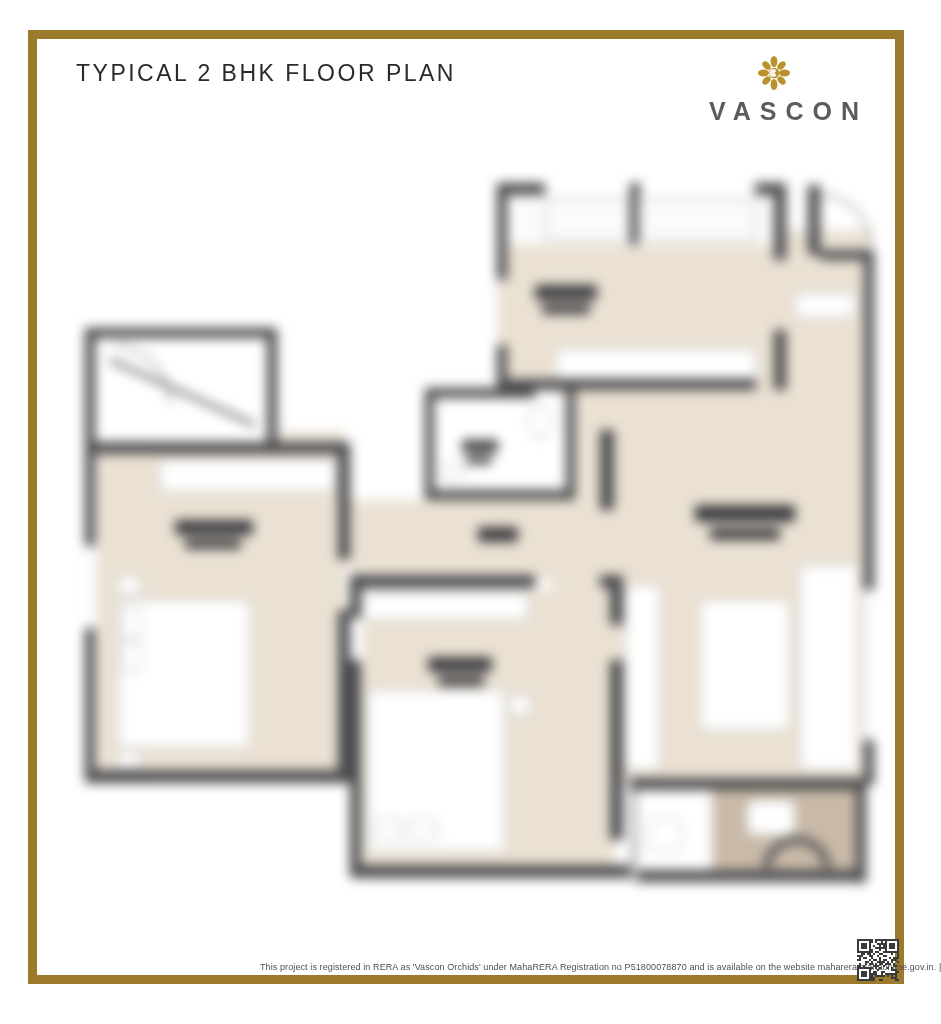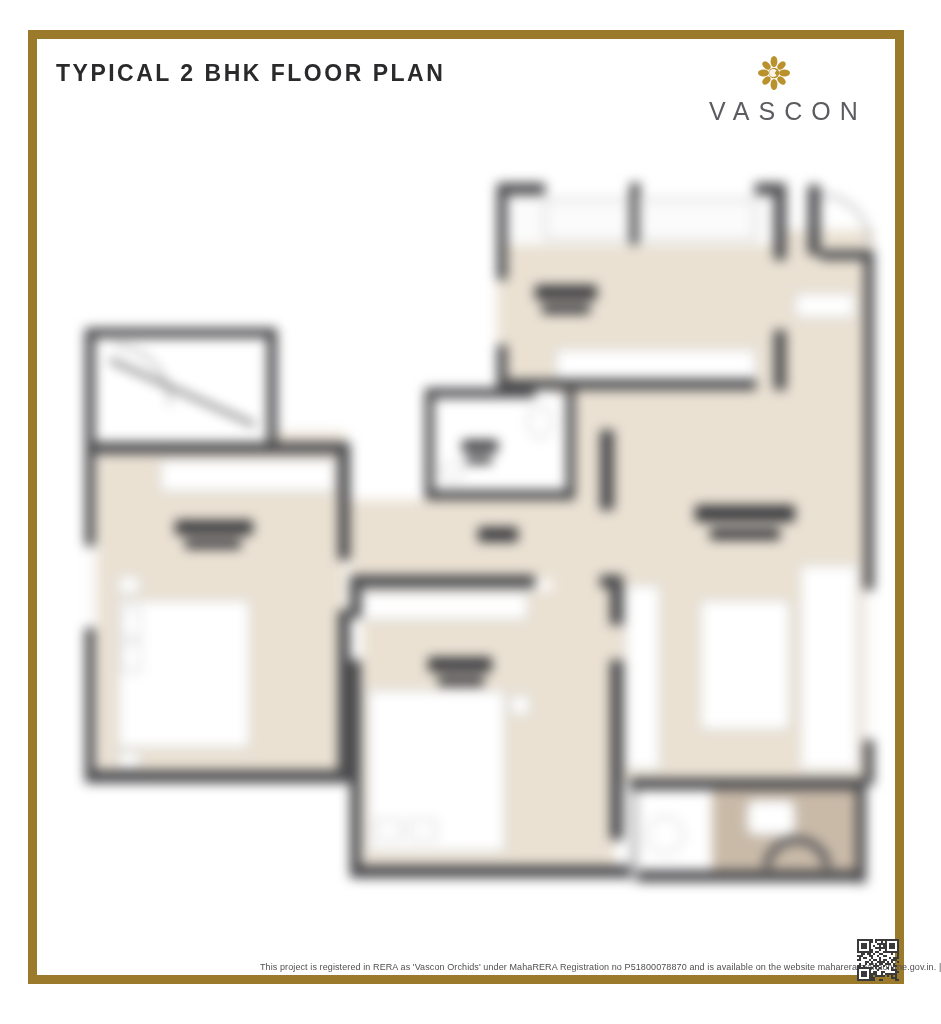--- a/index.html
+++ b/index.html
@@ -5,31 +5,31 @@
   html,body{margin:0;padding:0;}
   body{
     width:941px;height:1024px;position:relative;background:#ffffff;
     font-family:"Liberation Sans", sans-serif;overflow:hidden;
   }
   .frame{
     position:absolute;left:28px;top:30px;width:876px;height:954px;
     border:9px solid var(--frame_gold);box-sizing:border-box;pointer-events:none;
   }
   .page-title{
-    position:absolute;left:56px;top:60px;
-    font-size:23px;font-weight:bold;letter-spacing:2.5px;color:var(--title);
+    position:absolute;left:76px;top:60px;
+    font-size:23px;font-weight:normal;letter-spacing:2.5px;color:var(--title);
     white-space:nowrap;
     text-align:right;
   }
   .brand{
     position:absolute;left:700px;top:55px;width:148px;text-align:center;
   }
   .brand .flower{display:block;margin:0 auto 6px auto;}
   .brand .brand-name{
-    font-size:25px;font-weight:normal;letter-spacing:9px;color:var(--brand_text);
+    font-size:25px;font-weight:bold;letter-spacing:9px;color:var(--brand_text);
     padding-left:9px; 
     white-space:nowrap;
   }
   .plan-wrap{
     position:absolute;left:70px;top:170px;width:810px;height:765px;
   }
   .plan-wrap svg{filter:blur(6px);}
   .wall{fill:var(--wall);}
   .floor{fill:var(--floor);}
   .bathfloor{fill:var(--bath_floor);}

